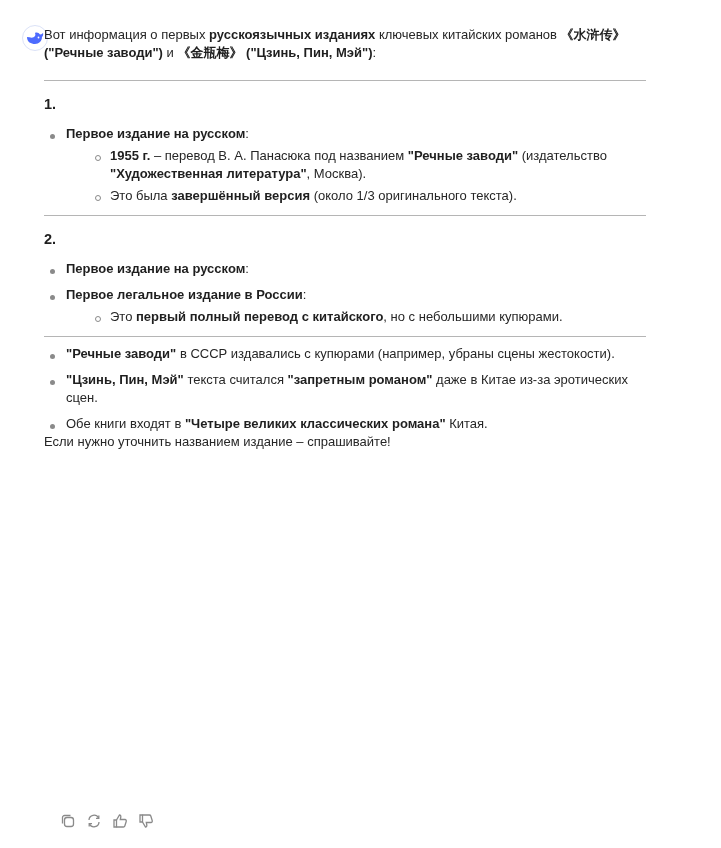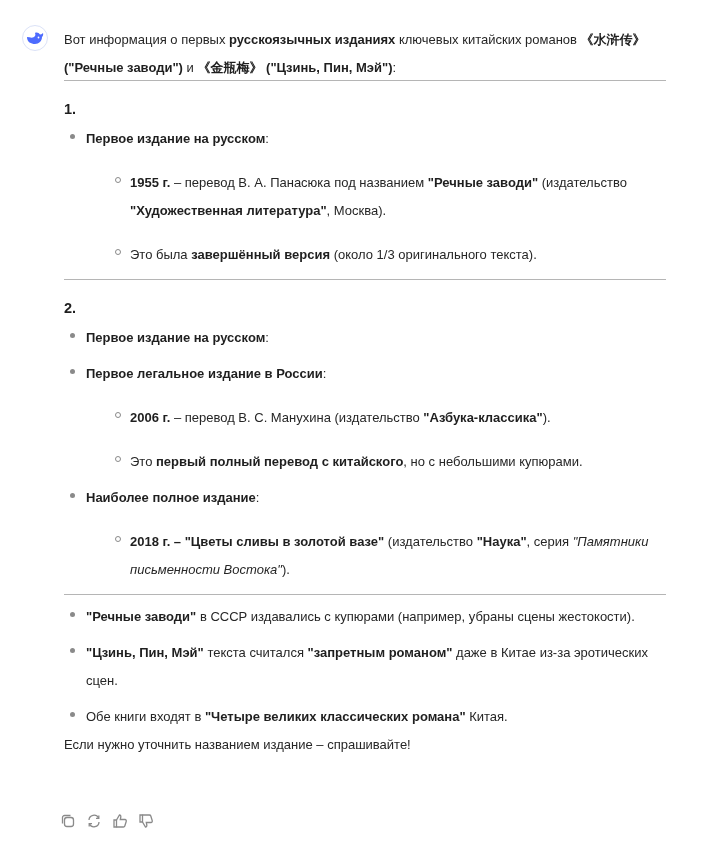--- a/index.html
+++ b/index.html
@@ -1,33 +1,33 @@
 <!DOCTYPE html>
 <html><head>
 <meta charset="utf-8">
 <style>
   html, body { margin:0; padding:0; background:#ffffff; }
   body { width:721px; height:848px; position:relative; overflow:hidden;
          font-family:"Liberation Sans", "DejaVu Sans", sans-serif; color:#262626; font-size:13px; }
   .avatar { position:absolute; left:22px; top:25px; width:26px; height:26px; border-radius:50%;
             border:1px solid #dbe2f7; box-sizing:border-box; display:flex; align-items:center; justify-content:center; }
-  .msg { position:absolute; left:64px; top:26px; width:602px; line-height:28px; }
+  .msg { position:absolute; left:44px; top:26px; width:602px; line-height:18px; }
   .msg p { margin:0; }
   b { font-weight:700; color:#1f1f1f; }
   i { font-style:italic; }
   hr { border:none; border-top:1px solid #b5b5b5; margin:0; }
   .intro { height:44px; }
   .hr1 { margin-top:10px; }
   h3 { font-size:14.5px; font-weight:700; margin:0; color:#1f1f1f; }
   .sec-title { margin-top:14px; height:22px; display:flex; }
   .sec-title .num { width:20px; }
   ul { list-style:none; margin:0; padding:0; }
   li.l1 { position:relative; padding-left:22px; margin-top:8px; }
   li.l1::before { content:""; position:absolute; left:6px; top:9px; width:5px; height:5px; border-radius:50%; background:#8a8a8a; }
-  li.l2 { position:relative; padding-left:44px; margin-top:16px; }
+  li.l2 { position:relative; padding-left:44px; margin-top:4px; }
   li.l2::before { content:""; position:absolute; left:29px; top:8px; width:4px; height:4px; border-radius:50%; border:1px solid #8a8a8a; }
   .sec { margin-bottom:10px; }
   .facts-title { margin-top:16px; height:22px; }
   .closing { margin-top:14px; }
   .actions { position:absolute; left:59px; top:812px; display:flex; gap:9px; }
   .actions span { width:17px; height:17px; display:inline-flex; align-items:center; justify-content:center; cursor:pointer; }
   .actions svg { width:16px; height:16px; stroke:#8a8a8a; fill:none; stroke-width:1.3; }
 </style>
 </head>
 <body>
@@ -65,28 +65,21 @@
     <h3 class="sec-title">
         <span class="num">2.</span>
       </h3>
     <ul>
       <li class="l1">
         <b>Первое издание на русском</b><span>:</span>
       </li>
       <li class="l1">
         <b>Первое легальное издание в России</b><span>:</span>
         <ul>
-          <li class="l2"><b>2006 г.</b><span> – перевод В. С. Манухина (издательство </span><b>"Азбука-классика"</b><span>).</span></li>
           <li class="l2"><span>Это </span><b>первый полный перевод с китайского</b><span>, но с небольшими купюрами.</span></li>
-        </ul>
-      </li>
-      <li class="l1">
-        <b>Наиболее полное издание</b><span>:</span>
-        <ul>
-          <li class="l2"><b>2018 г. – "Цветы сливы в золотой вазе"</b><span> (издательство </span><b>"Наука"</b><span>, серия </span><i>"Памятники письменности Востока"</i><span>).</span></li>
         </ul>
       </li>
     </ul>
   </div>
   <hr>
 
   <ul>
     <li class="l1"><b>"Речные заводи"</b><span> в СССР издавались с купюрами (например, убраны сцены жестокости).</span></li>
     <li class="l1"><b>"Цзинь, Пин, Мэй"</b><span> текста считался </span><b>"запретным романом"</b><span> даже в Китае из-за эротических сцен.</span></li>
     <li class="l1"><span>Обе книги входят в </span><b>"Четыре великих классических романа"</b><span> Китая.</span></li>

